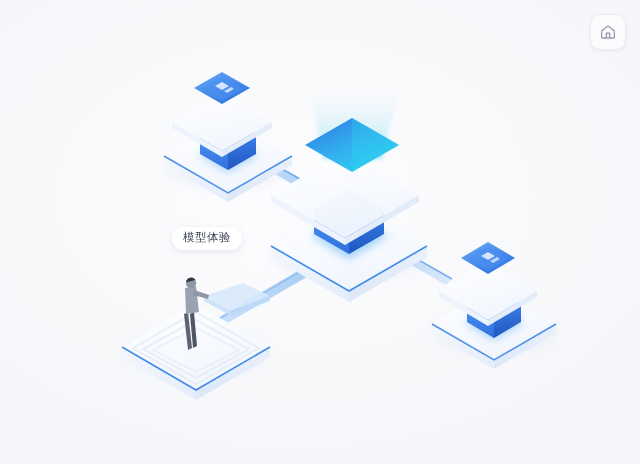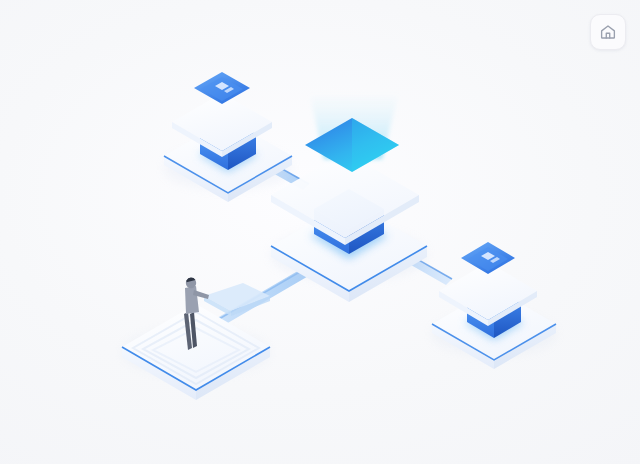--- a/index.html
+++ b/index.html
@@ -283,20 +283,21 @@
 
         <path d="M194 290 L209 295 L208 299 L193 295 Z" fill="#8f96a6"></path>
 
         <circle cx="191" cy="283" r="5.2" fill="#8f96a6"></circle>
         <path d="M186.5 280.5 a5.2 5.2 0 0 1 9 -0.6 l-9 2.4 Z" fill="#2f3645"></path>
       </g>
     </g>
 
   </svg>
 
+  <div id="tooltip-pill">模型体验</div>
 
   <div id="home-button" title="home">
     <span>
       <svg width="18" height="18" viewBox="0 0 24 24" fill="none" stroke="#9aa0ae" stroke-width="1.8" stroke-linecap="round" stroke-linejoin="round">
         <path d="M3.5 10.5 L12 4 L20.5 10.5 V19.2 A0.8 0.8 0 0 1 19.7 20 H4.3 A0.8 0.8 0 0 1 3.5 19.2 Z"></path>
         <path d="M9.7 20 V13.6 H14.3 V20"></path>
       </svg>
     </span>
   </div>
 

